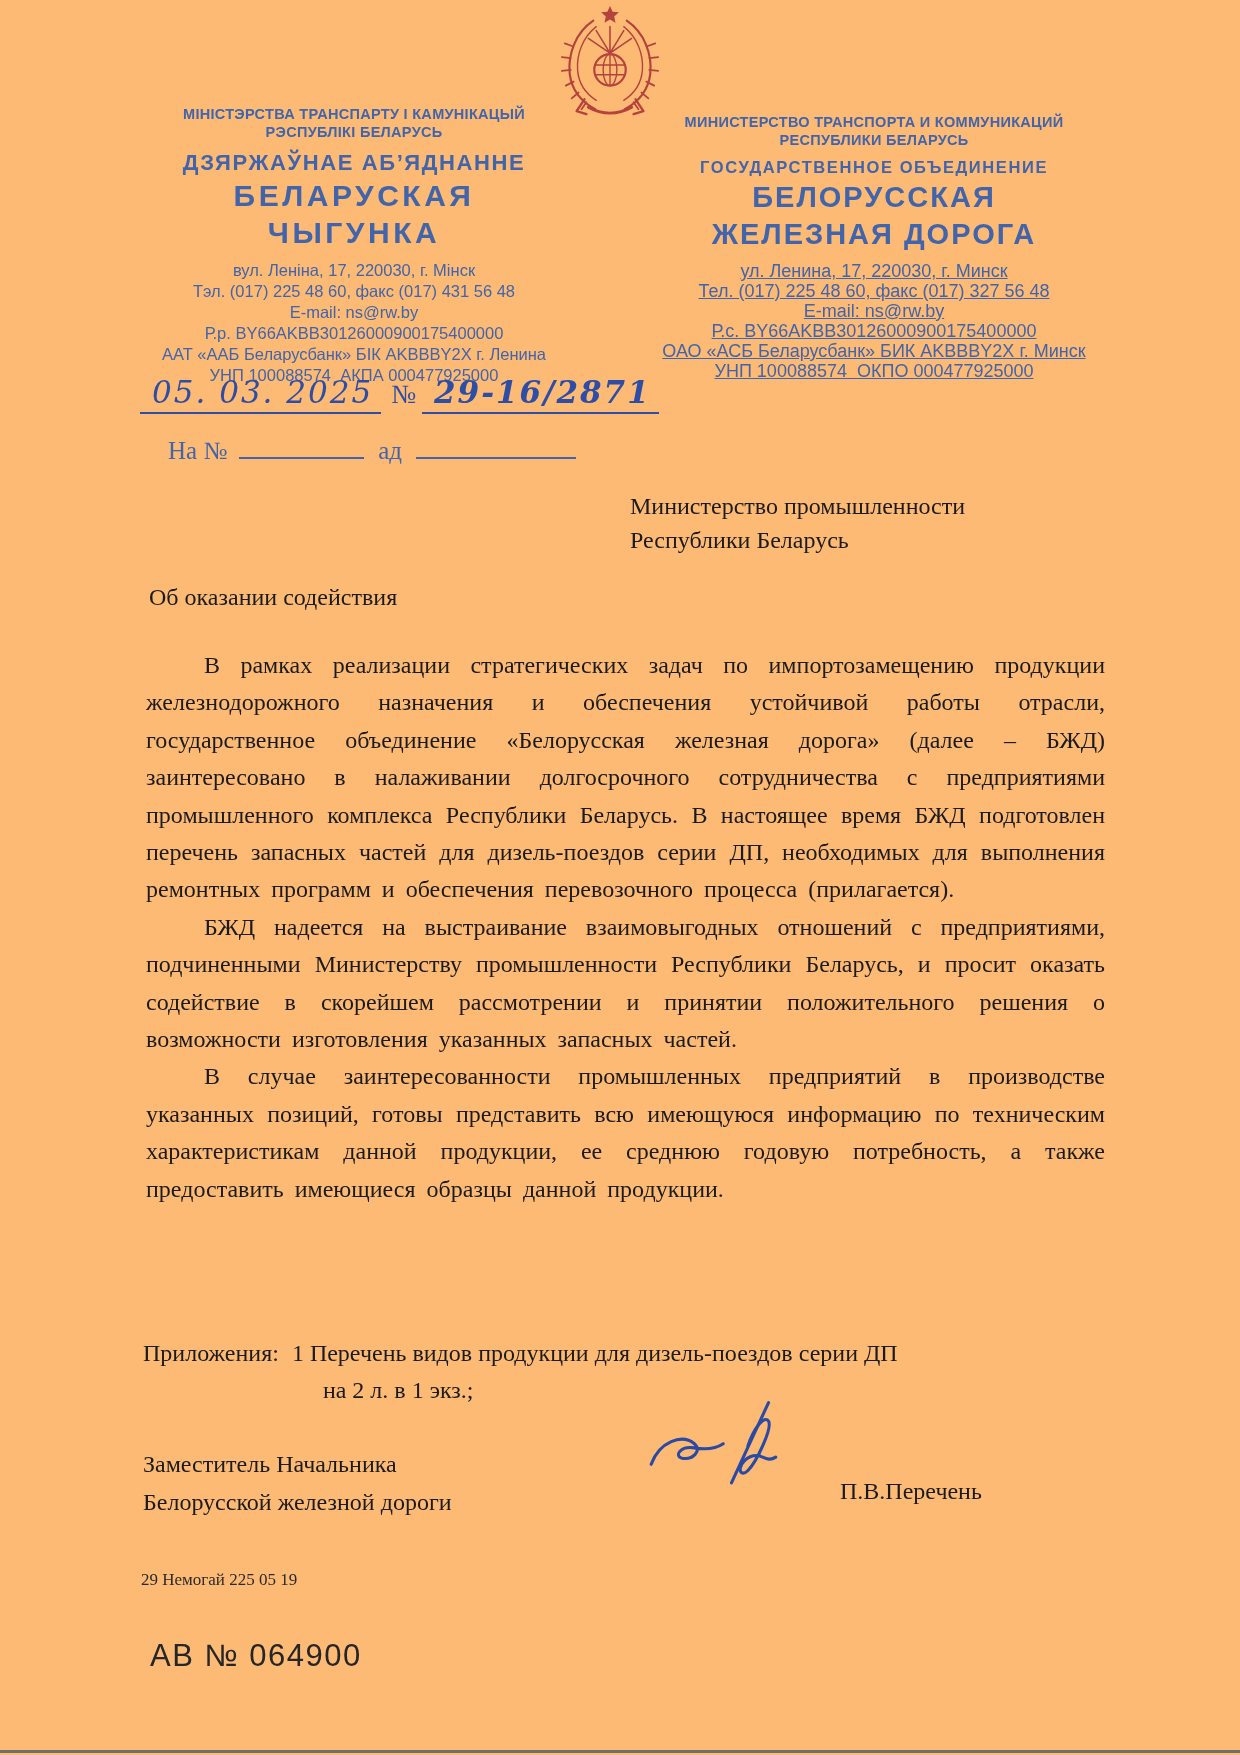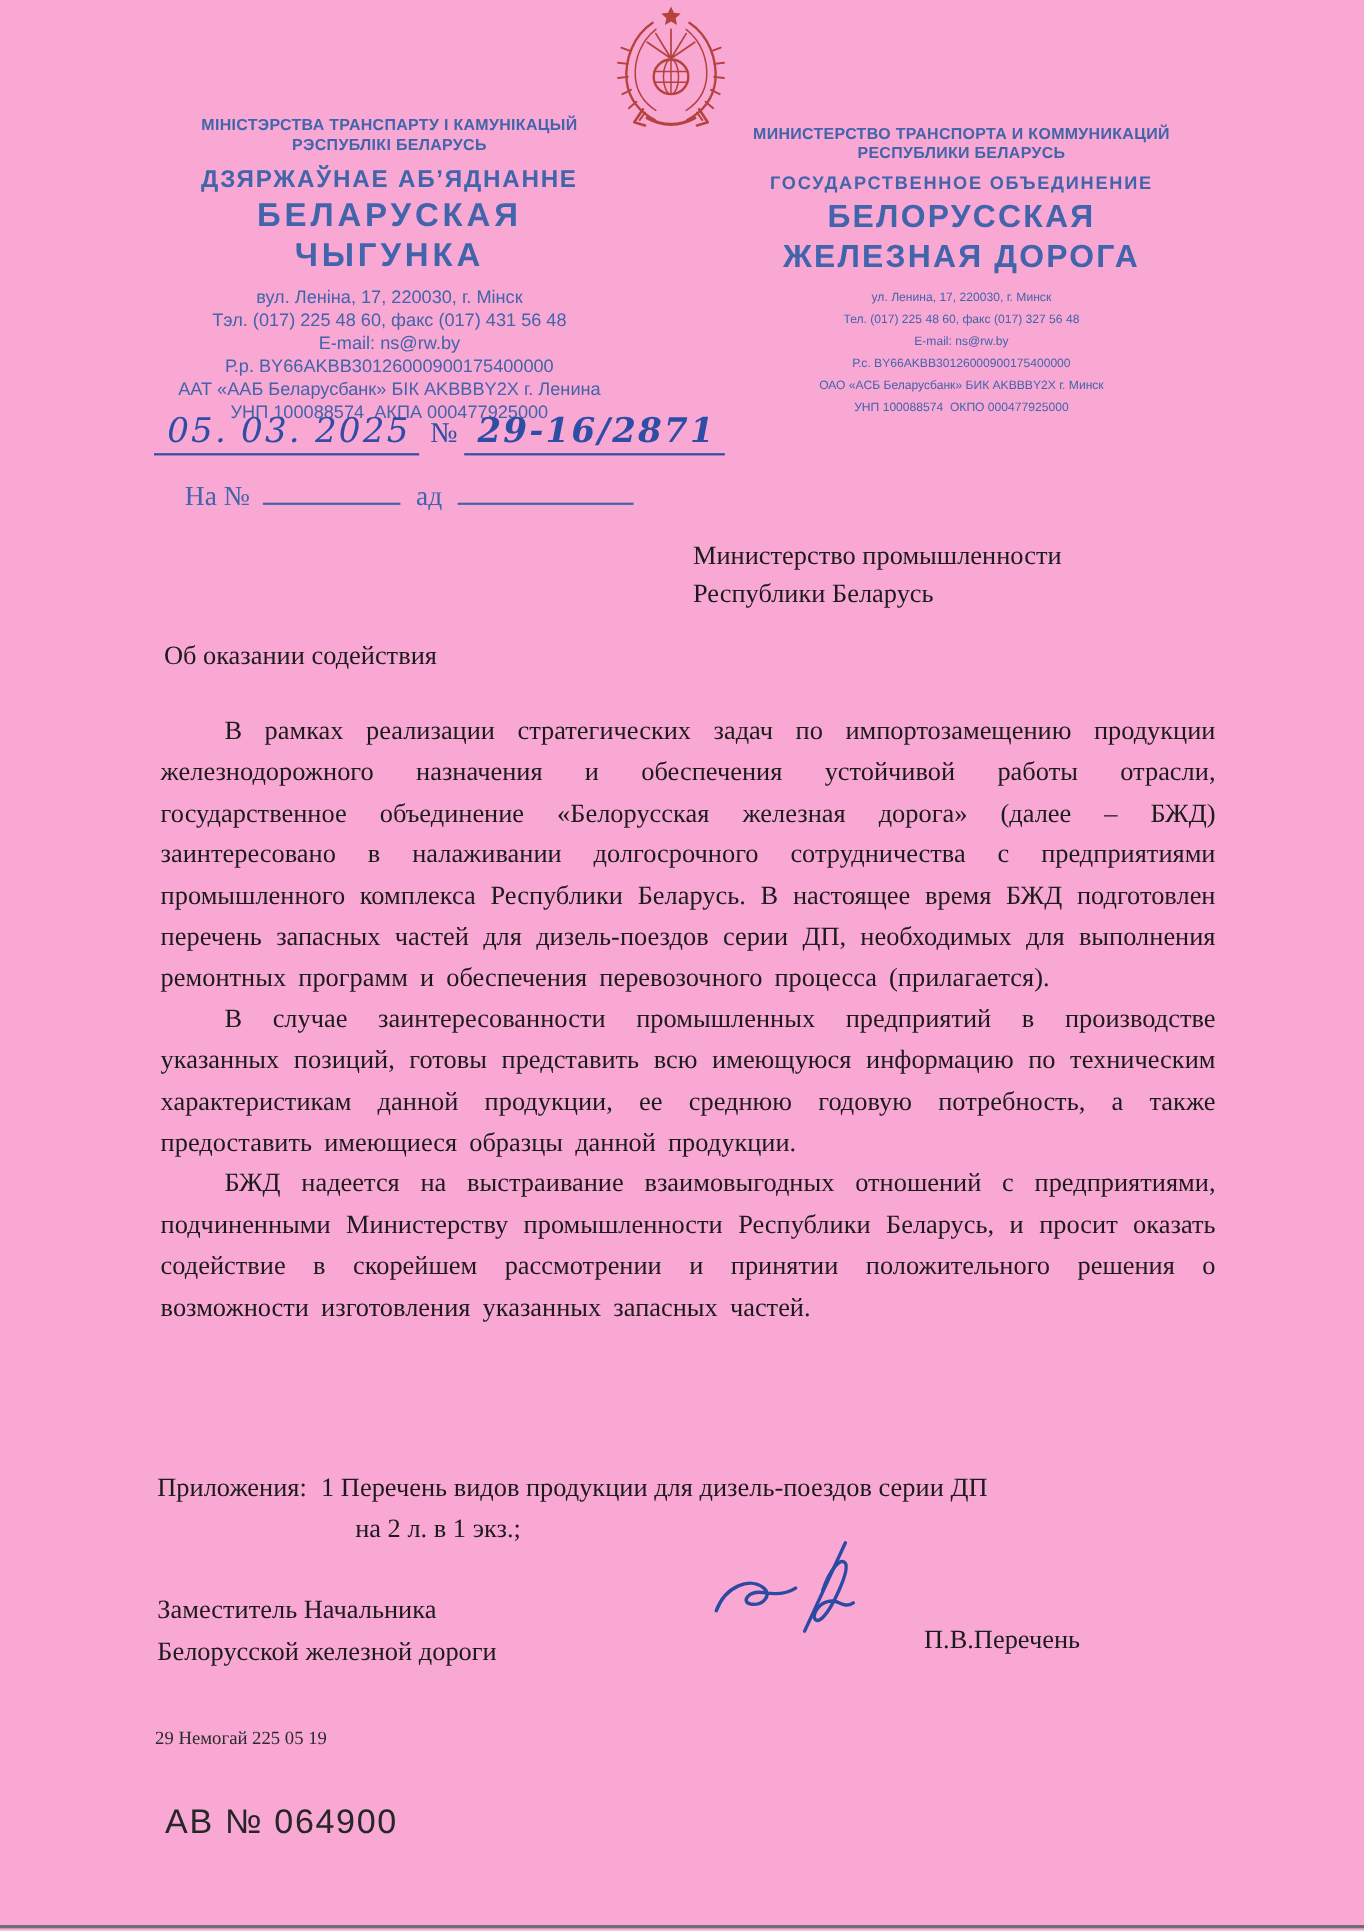--- a/index.html
+++ b/index.html
@@ -1,33 +1,33 @@
 <!DOCTYPE html>
 <html><head>
 <meta charset="utf-8">
 <style>
   * { margin:0; padding:0; box-sizing:border-box; }
   html,body { background:#e8e8e6; }
   body { font-family:"Liberation Serif", serif; }
   .page {
     position:relative; width:1240px; height:1755px; margin:0 auto;
-    background:#f9a8d4; color:#1b1b1d; overflow:hidden;
+    background:#fdba74; color:#1b1b1d; overflow:hidden;
   }
   
   .lh { position:absolute; text-align:center; color:#4164ab; font-family:"Liberation Sans", sans-serif; }
   .lh-left  { left:136px; top:105px; width:436px; }
   .lh-right { left:650px; top:113px; width:448px; }
   .lh .min { font-weight:bold; font-size:14.5px; line-height:18px; letter-spacing:.3px; }
   .lh .orgtype { font-weight:bold; font-size:22px; letter-spacing:1.6px; margin-top:9px; }
   .lh-right .orgtype { font-size:16.5px; }
   .lh .orgname { font-weight:bold; font-size:30px; line-height:34px; letter-spacing:3.5px; margin-top:3px; }
   .lh-right .orgname { font-size:29px; letter-spacing:2px; }
   .lh .contacts { margin-top:10px; }
   .lh .contact { font-size:16.5px; line-height:21px; }
-  .lh-right .contact { font-size:11px; line-height:20px; }
+  .lh-right .contact { font-size:18px; line-height:20px;text-decoration:underline; }
   
   .refline { position:absolute; left:140px; top:374px; white-space:nowrap; }
   .hfield { display:inline-block; border-bottom:2px solid #2e4ea6; padding:0 8px 2px 12px; vertical-align:baseline; }
   .hfield.date { min-width:208px; }
   .hfield.num  { min-width:178px;font-weight:bold; }
   .hand { font-family:"DejaVu Serif", serif; font-style:italic; font-size:31px; color:#2e4ea6; letter-spacing:2px; }
   .numsign { font-family:"Liberation Serif", serif; font-size:26px; color:#2e4ea6; margin:0 6px 0 10px; }
   
   .replyline { position:absolute; left:168px; top:437px; color:#4164ab; font-size:25px; white-space:nowrap; }
   .uline { display:inline-block; border-bottom:2px solid #4164ab; height:22px; vertical-align:baseline; }
@@ -122,22 +122,22 @@
 
   <div class="recipient">
     <div>Министерство промышленности</div>
     <div>Республики Беларусь</div>
   </div>
 
   <div class="subject">Об оказании содействия</div>
 
   <div class="body-text">
     <p>В рамках реализации стратегических задач по импортозамещению продукции железнодорожного назначения и обеспечения устойчивой работы отрасли, государственное объединение «Белорусская железная дорога» (далее – БЖД) заинтересовано в налаживании долгосрочного сотрудничества с предприятиями промышленного комплекса Республики Беларусь. В настоящее время БЖД подготовлен перечень запасных частей для дизель-поездов серии ДП, необходимых для выполнения ремонтных программ и обеспечения перевозочного процесса (прилагается).</p>
+    <p>БЖД надеется на выстраивание взаимовыгодных отношений с предприятиями, подчиненными Министерству промышленности Республики Беларусь, и просит оказать содействие в скорейшем рассмотрении и принятии положительного решения о возможности изготовления указанных запасных частей.</p>
     <p>В случае заинтересованности промышленных предприятий в производстве указанных позиций, готовы представить всю имеющуюся информацию по техническим характеристикам данной продукции, ее среднюю годовую потребность, а также предоставить имеющиеся образцы данной продукции.</p>
-    <p>БЖД надеется на выстраивание взаимовыгодных отношений с предприятиями, подчиненными Министерству промышленности Республики Беларусь, и просит оказать содействие в скорейшем рассмотрении и принятии положительного решения о возможности изготовления указанных запасных частей.</p>
   </div>
 
   <div class="attachment">
     <span class="att-label">Приложения:</span><span class="att-content"><span class="att-l1">1 Перечень видов продукции для дизель-поездов серии ДП</span><span class="att-l2">на 2 л. в 1 экз.;</span></span>
   </div>
 
   <div class="sig-position">
     <div>Заместитель Начальника</div>
     <div>Белорусской железной дороги</div>
   </div>

